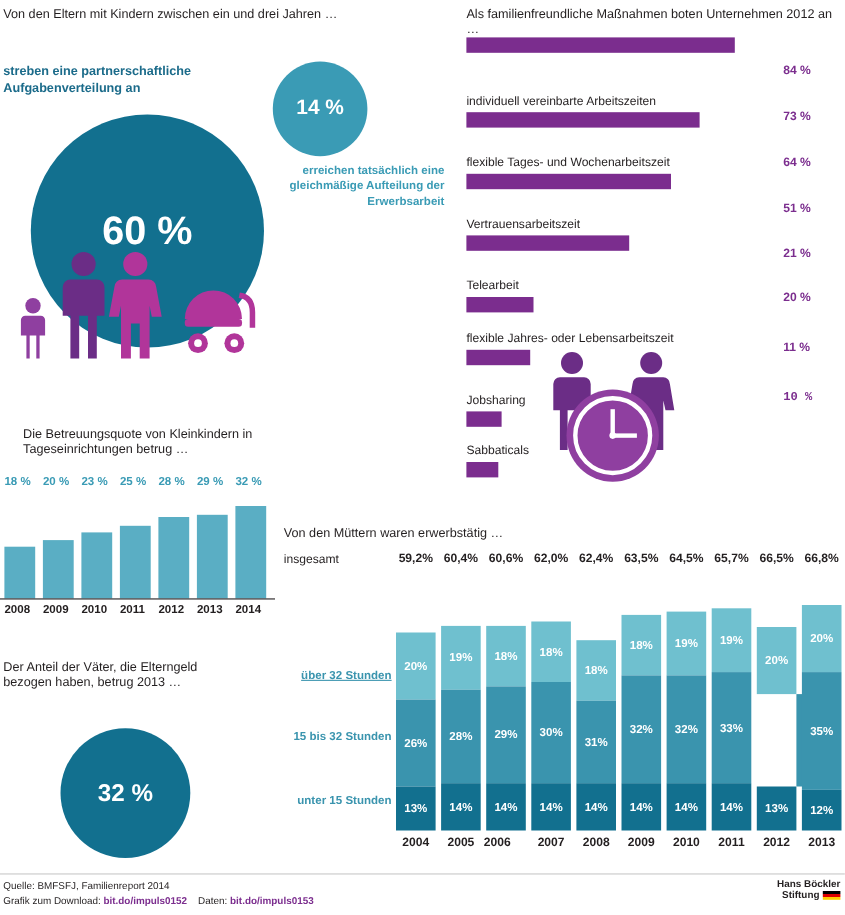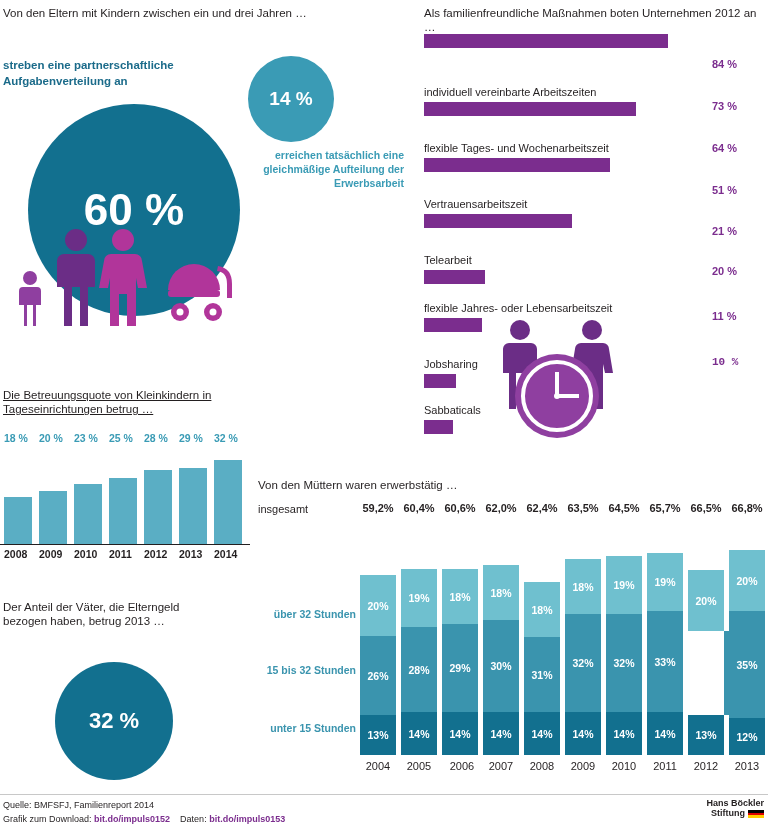--- a/index.html
+++ b/index.html
@@ -16,37 +16,37 @@
   
   .hd{font-size:11.5px;color:#231f20;line-height:1.25;}
   .rule{background:#c8c8c8;height:1px;position:absolute;}
 
   
   #tl-head{position:absolute;left:3px;top:6px;width:380px;}
   #tl-sub{position:absolute;left:3px;top:58px;width:180px;font-size:11.5px;color:#1b6b8a;font-weight:bold;line-height:1.35;}
   #big-circle{
     position:absolute;left:28px;top:104px;width:212px;height:212px;border-radius:50%;
     background:#12708f;color:#fff;display:flex;align-items:center;justify-content:center;
-    font-size:44px;font-weight:bold;
+    font-size:36px;font-weight:bold;
   }
   #small-circle{
     position:absolute;left:248px;top:56px;width:86px;height:86px;border-radius:50%;
     background:#3a9bb5;color:#fff;display:flex;align-items:center;justify-content:center;
     font-size:19px;font-weight:bold;
   }
   #small-circle-cap{
     position:absolute;left:244px;top:148px;width:160px;text-align:right;
     font-size:10.5px;color:#3a9bb5;font-weight:bold;line-height:1.35;
   }
 
   
   .fig{position:absolute;}
 
   
-  #bq-head{position:absolute;left:3px;top:388px;width:230px;text-decoration:underline;}
+  #bq-head{position:absolute;left:21px;top:388px;width:230px;}
   #bq-labels{position:absolute;left:0px;top:432px;width:245px;height:16px;}
   #bq-labels span{position:absolute;font-size:10.5px;color:#3a9bb5;font-weight:bold;}
   #bq-chart{position:absolute;left:0px;top:452px;width:250px;height:92px;}
   #bq-chart .bar{position:absolute;bottom:0;width:28px;background:#5aaec4;}
   #bq-axis{position:absolute;left:0px;top:544px;width:250px;height:1px;background:#231f20;}
   #bq-xlabels{position:absolute;left:0px;top:548px;width:250px;height:16px;}
   #bq-xlabels span{position:absolute;font-size:10.5px;color:#231f20;font-weight:bold;}
 
   
   #vg-head{position:absolute;left:3px;top:600px;width:220px;}
@@ -67,21 +67,21 @@
   #mu-totals{position:absolute;left:358px;top:502px;width:410px;height:16px;}
   #mu-totals span{position:absolute;font-size:11px;font-weight:bold;color:#231f20;text-align:center;width:40px;}
   #mu-chart{position:absolute;left:358px;top:540px;width:410px;height:215px;}
   .stack{position:absolute;bottom:0;width:36px;}
   .seg{width:100%;position:relative;color:#fff;font-size:10.5px;font-weight:bold;
     display:flex;align-items:center;justify-content:center;}
   .seg-top{background:#6fc0cf;}
   .seg-mid{background:#3a94ae;}
   .seg-bot{background:#12708f;}
   #mu-xlabels{position:absolute;left:358px;top:760px;width:410px;height:16px;}
-  #mu-xlabels span{position:absolute;font-size:11px;color:#231f20;font-weight:normal;text-align:center;width:40px;}
+  #mu-xlabels span{position:absolute;font-size:11px;color:#231f20;font-weight:bold;text-align:center;width:40px;}
   .mu-legend{position:absolute;font-size:10.5px;font-weight:bold;color:#3a94ae;text-align:right;width:120px;}
 
   
   #foot-rule{left:0;top:794px;width:768px;}
   #foot-src{position:absolute;left:3px;top:800px;font-size:9px;color:#231f20;}
   #foot-dl{position:absolute;left:3px;top:814px;font-size:9px;color:#231f20;}
   .lnk{color:#7b2d8e;font-weight:bold;}
   #logo{position:absolute;right:4px;top:798px;text-align:right;font-size:9px;line-height:1.15;font-weight:bold;color:#231f20;}
   #logo .flag{display:inline-block;width:16px;height:8px;margin-left:3px;vertical-align:middle;
     background:linear-gradient(to bottom,#000 0 33%,#d00 33% 66%,#fc0 66% 100%);}
@@ -246,30 +246,30 @@
       </div>
       <div class="stack" style="left: 371px;">
         <div class="seg seg-top" style="height: 61px;">20%</div>
         <div class="seg seg-mid" style="height: 107px;">35%</div>
         <div class="seg seg-bot" style="height: 37px;">12%</div>
       </div>
     </div>
   <div id="mu-xlabels">
       <span style="left: 0px;">2004</span>
       <span style="left: 41px;">2005</span>
-      <span style="left: 84px;">2006</span>
+      <span style="left: 74px;">2006</span>
       <span style="left: 123px;">2007</span>
       <span style="left: 164px;">2008</span>
       <span style="left: 205px;">2009</span>
       <span style="left: 246px;">2010</span>
       <span style="left: 287px;">2011</span>
       <span style="left: 328px;">2012</span>
       <span style="left: 369px;">2013</span>
     </div>
-  <div class="mu-legend" id="lg-top" style="left:236px;top:608px;">über 32 Stunden</div>
+  <div class="mu-legend" id="lg-top" style="left:236px;top:608px;text-decoration:underline;">über 32 Stunden</div>
   <div class="mu-legend" id="lg-mid" style="left:226px;top:664px;width:130px;">15 bis 32 Stunden</div>
   <div class="mu-legend" id="lg-bot" style="left:236px;top:722px;">unter 15 Stunden</div>
 
   <div class="rule" id="foot-rule"></div>
   <div id="foot-src">Quelle: BMFSFJ, Familienreport 2014</div>
   <div id="foot-dl">
     <span>Grafik zum Download:</span>
     <span class="lnk">bit.do/impuls0152</span>
     &nbsp;&nbsp;
     <span>Daten:</span>

